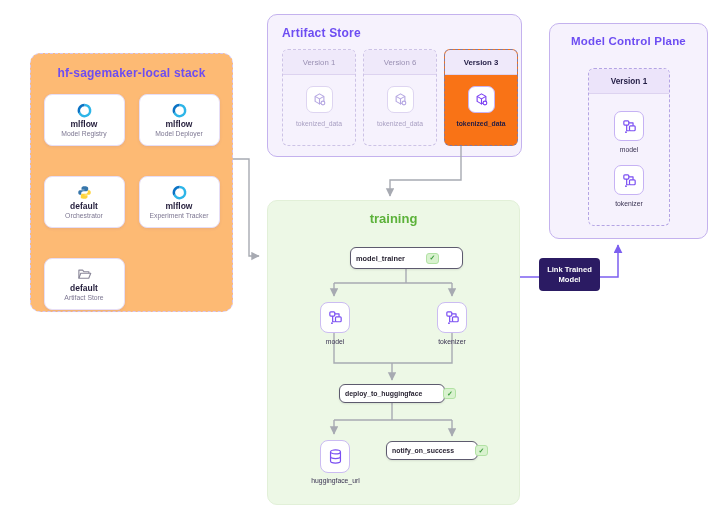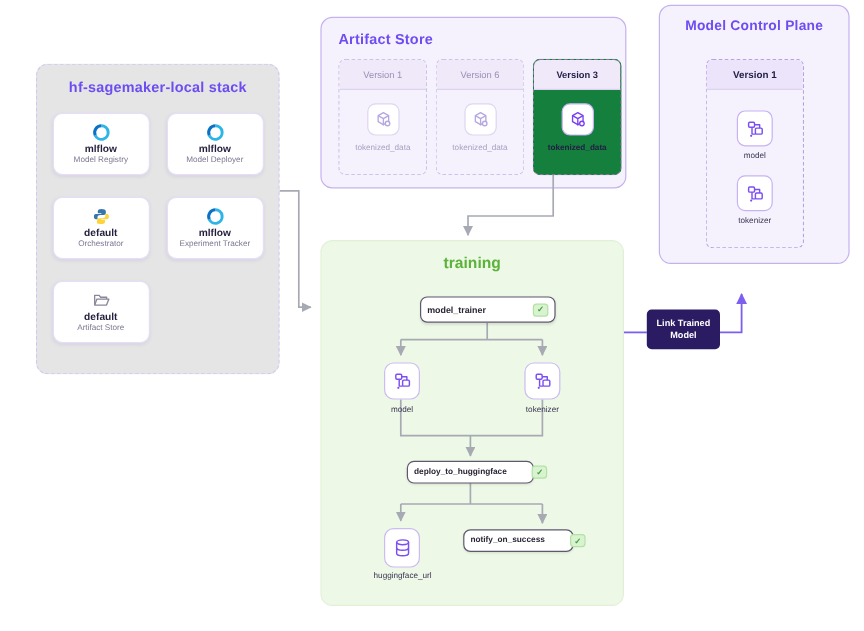--- a/index.html
+++ b/index.html
@@ -2,72 +2,72 @@
 <html><head>
 <meta charset="utf-8">
 <style>
   * { margin:0; padding:0; box-sizing:border-box; }
   html,body { background:#ffffff; font-family:"Liberation Sans", sans-serif; }
   .canvas { position:relative; width:720px; height:526px; background:#ffffff; overflow:hidden; }
 
   
   .panel { position:absolute; border-radius:10px; }
   .stack-panel { left:30px; top:53px; width:203px; height:259px;
-    background:#e5e5e5; border:1.5px dashed #d3c6f2; }
+    background:#fdba74; border:1.5px dashed #d3c6f2; }
   .as-panel { left:267px; top:14px; width:255px; height:143px;
     background:#f6f2fd; border:1.5px solid #c4b2ee; }
-  .mcp-panel { left:549px; top:4px; width:159px; height:216px;
+  .mcp-panel { left:549px; top:23px; width:159px; height:216px;
     background:#f6f2fd; border:1.5px solid #c4b2ee; }
   .training-panel { left:267px; top:200px; width:253px; height:305px;
     background:#edf8e6; border:1px solid #e2f0d8; }
 
   .panel-title { font-weight:bold; color:#6d4df2; font-size:12px; letter-spacing:.2px; }
   .stack-title { text-align:center; margin-top:12px; }
   .as-title { position:absolute; left:14px; top:11px; }
   .mcp-title { text-align:center; margin-top:11px; font-size:11.5px; }
   .training-title { text-align:center; margin-top:10px; color:#5cb23a; font-size:13px; font-weight:bold; }
 
   
-  .stack-grid { display:grid; grid-template-columns:81px 81px; gap:18px 14px; justify-content:center; margin-top:14px; }
+  .stack-grid { display:grid; grid-template-columns:81px 81px; gap:30px 14px; justify-content:center; margin-top:14px; }
   .stack-card { background:#ffffff; border:1px solid #e6def6; border-radius:8px; height:52px;
     box-shadow:0 1px 3px rgba(90,70,170,.10);
     display:flex; flex-direction:column; align-items:center; justify-content:center; gap:1px; position:relative; z-index:3; }
   .stack-card .ic { width:15px; height:15px; display:block; }
   .stack-card .nm { font-size:8.5px; font-weight:bold; color:#241e3c; }
   .stack-card .rl { font-size:6.8px; color:#7d7792; }
 
   
   .versions-row { position:absolute; left:14px; top:34px; display:flex; gap:7px; }
   .ver-card { width:74px; height:97px; border:1.2px dashed #cdc3e6; border-radius:6px; overflow:hidden; position:relative; z-index:3; }
   .ver-card .ver-head { height:25px; background:#efe9fa; border-bottom:1px solid #ddd3f0;
     display:flex; align-items:center; justify-content:center; font-size:7.8px; color:#9a90b3; }
   .ver-card .ver-body { display:flex; flex-direction:column; align-items:center; }
   .icon-box { background:#ffffff; border:1px solid #ded5f1; border-radius:7px;
     display:grid; place-items:center; color:#b6a8e2; }
   .ver-card .icon-box { width:27px; height:27px; margin-top:11px; }
   .ver-card .art-lbl { font-size:6.8px; color:#a89fc2; margin-top:7px; }
-  .ver-card.active { background:#15803d; border-color:#847a9e; }
+  .ver-card.active { background:#f97316; border-color:#847a9e; }
   .ver-card.active .ver-head { color:#221c44; font-weight:bold; }
   .ver-card.active .icon-box { border-color:#c6b2f4; color:#7b3ff2; }
   .ver-card.active .art-lbl { color:#221c44; font-weight:bold; }
 
   .mcp-card { position:absolute; left:38px; top:44px; width:82px; height:158px;
     border:1.2px dashed #b4a4e4; border-radius:6px; overflow:hidden; z-index:3; }
   .mcp-card .ver-head { height:25px; background:#ece4fa; border-bottom:1px solid #ddd3f0;
     display:flex; align-items:center; justify-content:center; font-size:8.2px; font-weight:bold; color:#221c44; }
   .mcp-item { display:flex; flex-direction:column; align-items:center; }
   .mcp-item .icon-box { width:30px; height:30px; border-color:#c6b2f4; color:#7b4ff2; }
   .mcp-item .it-lbl { font-size:6.8px; color:#3a3352; margin-top:5px; }
   .mcp-item.first { margin-top:17px; }
   .mcp-item.second { margin-top:12px; }
 
   
   .node { position:absolute; z-index:3; }
   .pill { background:#ffffff; border:1.4px solid #5d5a6e; border-radius:6px;
-    display:flex; align-items:center; justify-content:space-between; gap:21px; padding:0 5px;
+    display:flex; align-items:center; justify-content:flex-start; gap:21px; padding:0 5px;
     font-size:7.4px; font-weight:bold; color:#2a2534; box-shadow:0 1px 2px rgba(60,60,60,.12); }
   .status-badge { width:13px; height:11px; background:#d9f2cf; border:1px solid #b2e2a4; border-radius:3px;
     display:grid; place-items:center; font-size:7px; color:#3f9e3f; font-weight:bold; flex:0 0 auto; }
   .tr-iconbox { width:30px; height:31px; border-color:#cbbcf2; color:#7b4ff2; border-radius:8px; }
   .tr-lbl { position:absolute; z-index:3; font-size:6.8px; color:#3a3352; text-align:center; }
 
   
   .link-badge { position:absolute; left:539px; top:258px; width:61px; height:33px; background:#2b1b63;
     border-radius:4px; color:#ffffff; font-size:7.6px; font-weight:bold; display:flex; align-items:center;
     justify-content:center; text-align:center; line-height:1.3; z-index:4; padding:5px; }

